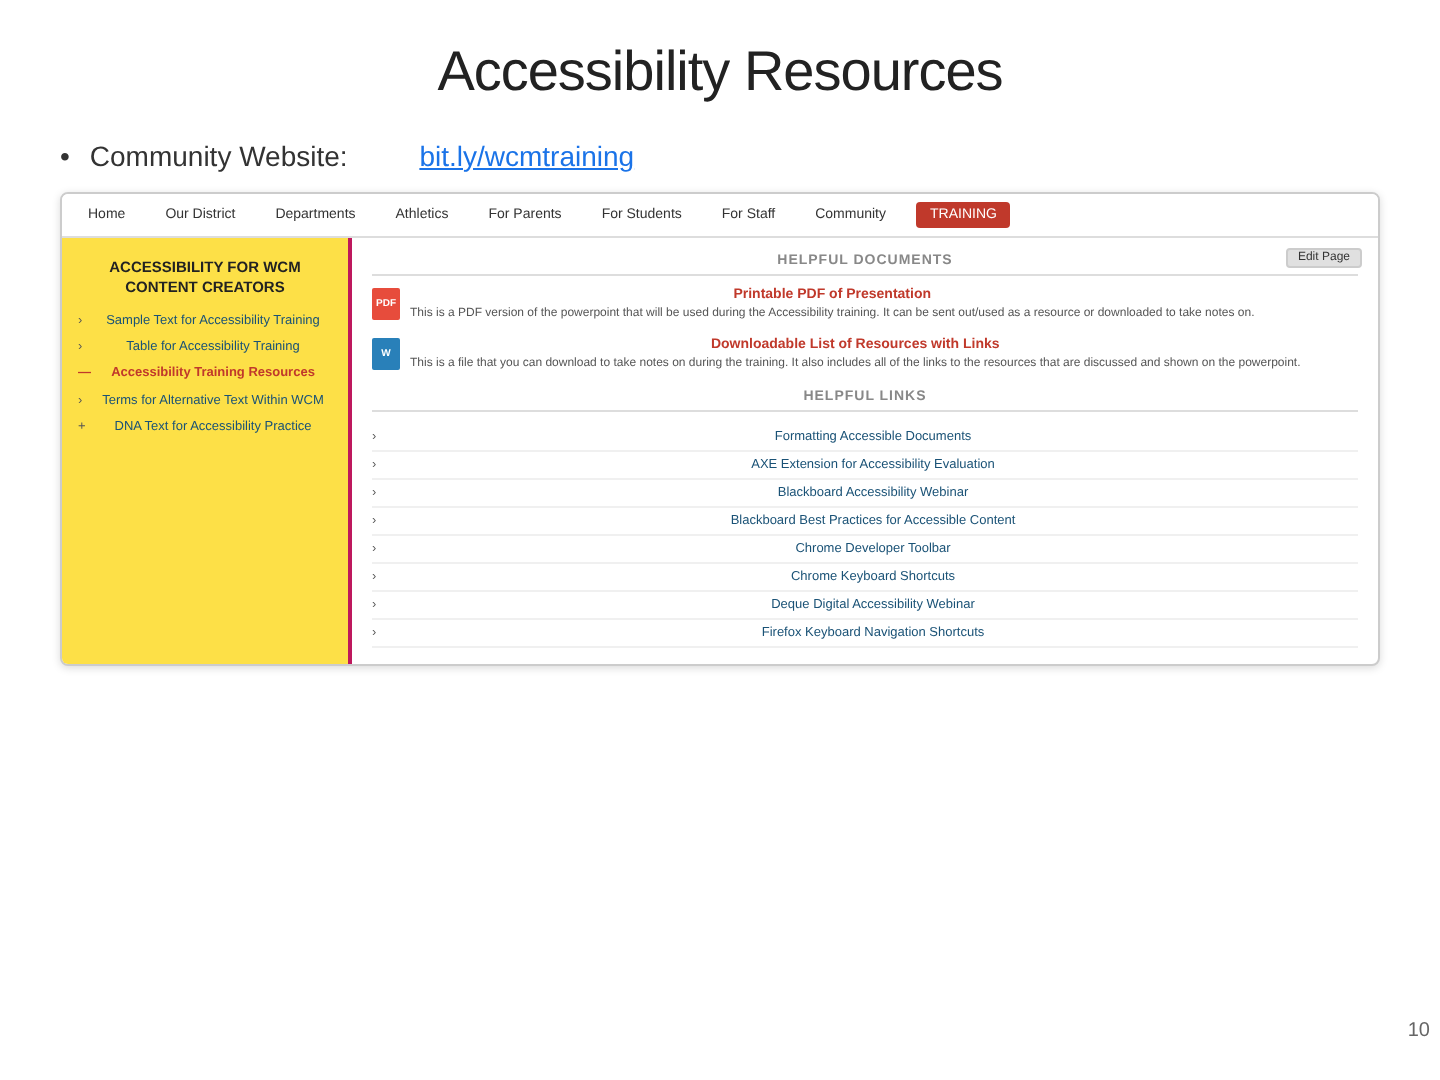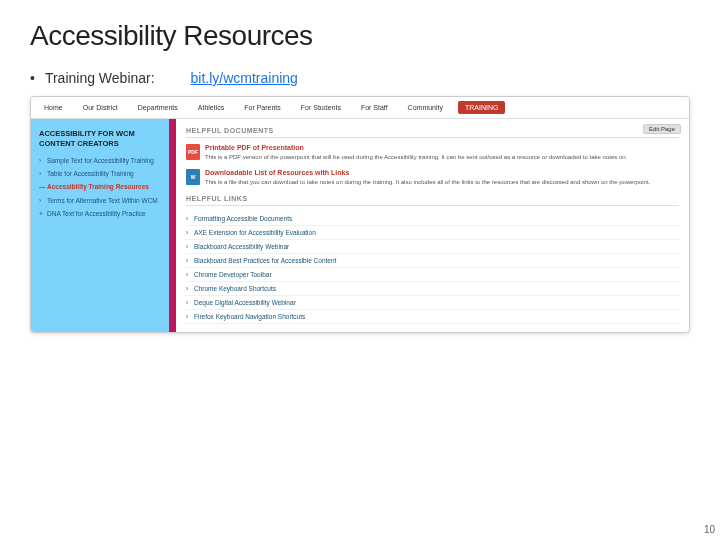--- a/index.html
+++ b/index.html
@@ -7,20 +7,21 @@
       font-family: Arial, sans-serif;
       background: #fff;
       width: 720px;
       min-height: 540px;
       overflow: hidden;
     }
 
     .page-container {
       padding: 20px 30px;
       background: #fff;
+      text-align: center;
     }
 
     .page-title {
       font-size: 28px;
       font-weight: normal;
       color: #222;
       margin-bottom: 18px;
       letter-spacing: -0.5px;
     }
 
@@ -83,24 +84,24 @@
     }
 
     
     .content-area {
       display: flex;
     }
 
     
     .left-sidebar {
       width: 145px;
-      border-right: 7px solid #be185d;
+      border-right: 2px solid #be185d;
       padding: 10px 8px;
       flex-shrink: 0;
-      background: #7dd3fc;
+      background: #fde047;
     }
 
     .sidebar-title {
       font-weight: bold;
       font-size: 7.5px;
       color: #222;
       margin-bottom: 8px;
       line-height: 1.3;
     }
 
@@ -221,36 +222,36 @@
       padding: 1px 5px;
       color: #333;
     }
 
     .content-wrapper {
       position: relative;
     }
 
     .page-number {
       position: absolute;
-      bottom: 5px;
+      bottom: 19px;
       right: 5px;
       font-size: 10px;
       color: #666;
     }
   </style>
 </head>
 <body>
 
 <div class="page-container">
   <h1 class="page-title">Accessibility Resources</h1>
 
   <div class="bullet-item">
     <span class="bullet-dot">•</span>
     <span class="bullet-text">
-      <span>Training Webinar: </span>
+      <span>Community Website: </span>
       <a href="#">bit.ly/wcmtraining</a>
     </span>
   </div>
 
   <div class="browser-screenshot">
 
     <div class="nav-bar">
       <span class="nav-item">Home</span>
       <span class="nav-item">Our District</span>
       <span class="nav-item">Departments</span>

